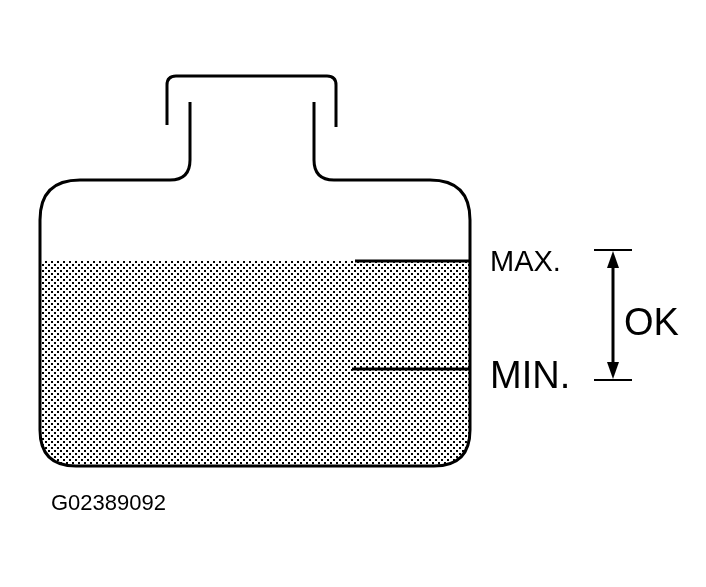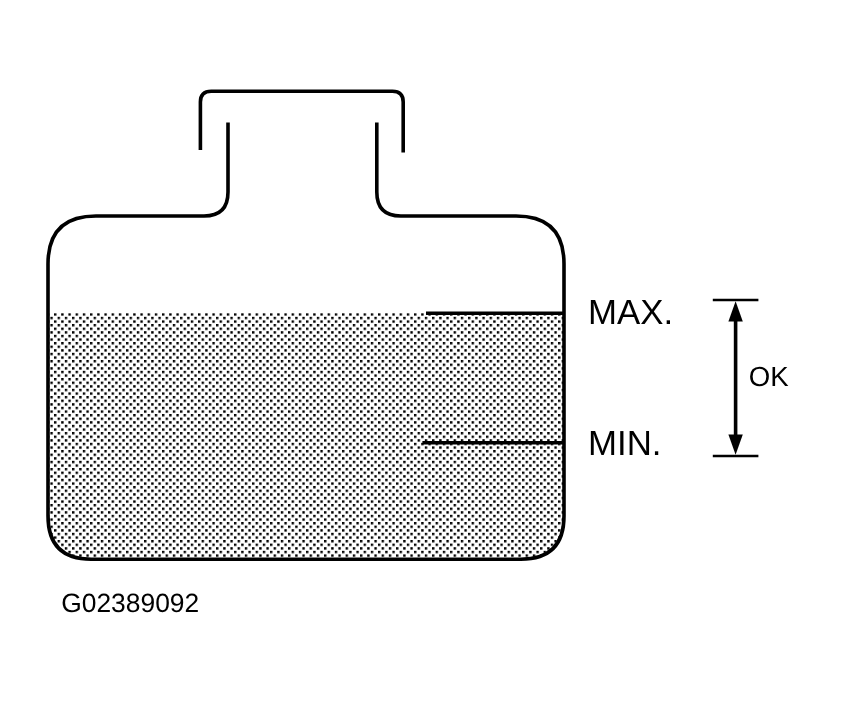--- a/index.html
+++ b/index.html
@@ -6,22 +6,22 @@
     body { width: 706px; height: 587px; position: relative; overflow: hidden; }
     #canvas { position: absolute; left: 0; top: 0; width: 706px; height: 587px; }
     .label {
       position: absolute;
       font-family: "Liberation Sans", sans-serif;
       color: #000000;
       white-space: nowrap;
       line-height: 1;
     }
     .lbl-max { left: 490px; top: 247px; font-size: 29px; }
-    .lbl-min { left: 490px; top: 356px; font-size: 29px; }
-    .lbl-ok  { left: 624px; top: 303px; font-size: 23px; }
+    .lbl-min { left: 490px; top: 356px; font-size: 38px; }
+    .lbl-ok  { left: 624px; top: 303px; font-size: 38px; }
     .lbl-code { left: 51px; top: 492px; font-size: 22px; }
   </style>
 </head>
 <body>
 
 <svg id="canvas" viewBox="0 0 706 587" xmlns="http://www.w3.org/2000/svg">
   <defs>
     <pattern id="dots" width="6" height="6" patternUnits="userSpaceOnUse">
       <rect width="6" height="6" fill="#ffffff"></rect>
       <rect x="0" y="0" width="2" height="2" fill="#000000"></rect>

